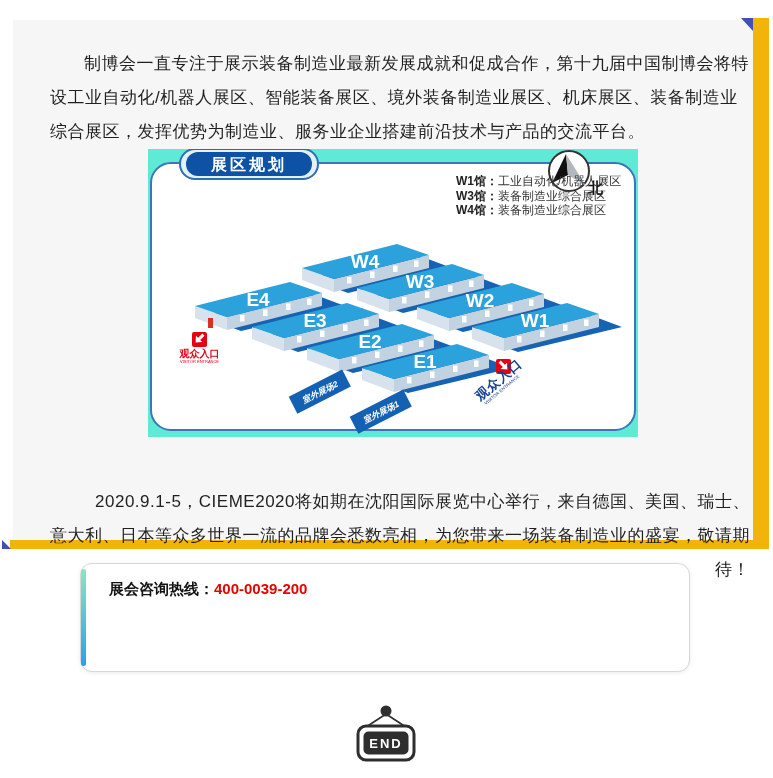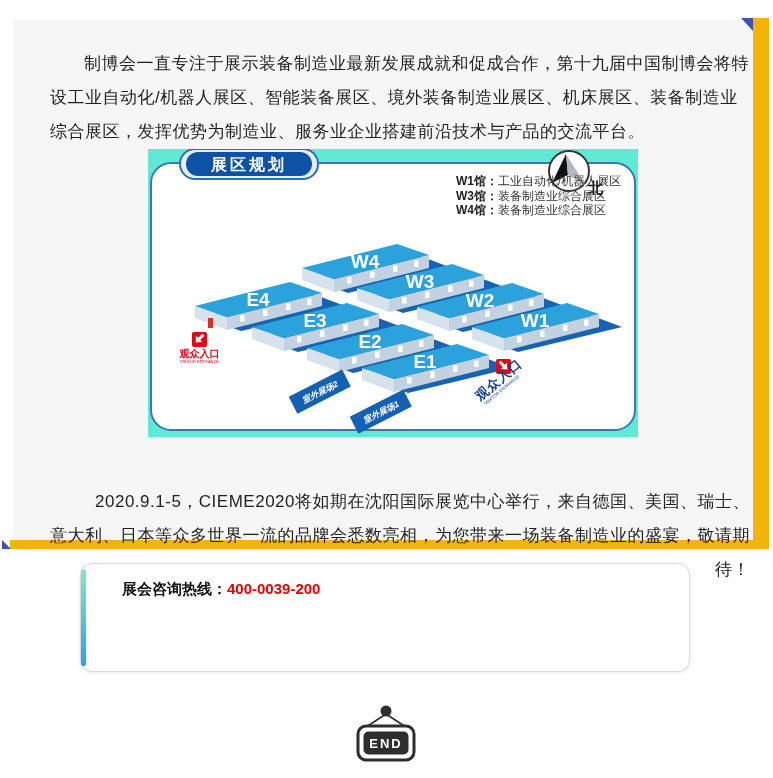--- a/index.html
+++ b/index.html
@@ -35,21 +35,21 @@
   .ent-en{font:normal 4px "Liberation Sans",sans-serif;fill:#e60012;}
   .ent-cn-r{font:bold 13px "Liberation Sans",sans-serif;fill:#15418e;letter-spacing:1px;}
   .ent-en-r{font:normal 4.5px "Liberation Sans",sans-serif;fill:#15418e;}
   .ramp-label{font:italic bold 8.5px "Liberation Sans",sans-serif;fill:#ffffff;}
   
   .contact{position:absolute;left:80px;top:563px;width:608px;height:107px;background:#fff;
     border:1px solid #d8d8d8;border-radius:12px;box-shadow:0 1px 4px rgba(0,0,0,0.08);}
   .contact-accent{position:absolute;left:0;top:5px;width:5px;height:97px;border-radius:4px;
     background:linear-gradient(180deg,#86e8c0,#29a0f0);}
   .contact-row{position:absolute;left:28px;font-size:15px;font-weight:bold;color:#111;white-space:nowrap;}
-  .row-hotline{top:16px;margin-left:13px;}
+  .row-hotline{top:16px;}
   .row-website{top:44px;}
   .row-address{top:72px;}
   .val-hotline{color:#e60000;}
   .val-website{color:#1e7fd9;text-decoration:none;cursor:pointer;}
   
   .end-badge{position:absolute;left:346px;top:700px;width:80px;height:66px;}
   .end-text{font:bold 13px "Liberation Sans",sans-serif;fill:#ffffff;letter-spacing:2px;}
 </style>
 </head>
 <body>

